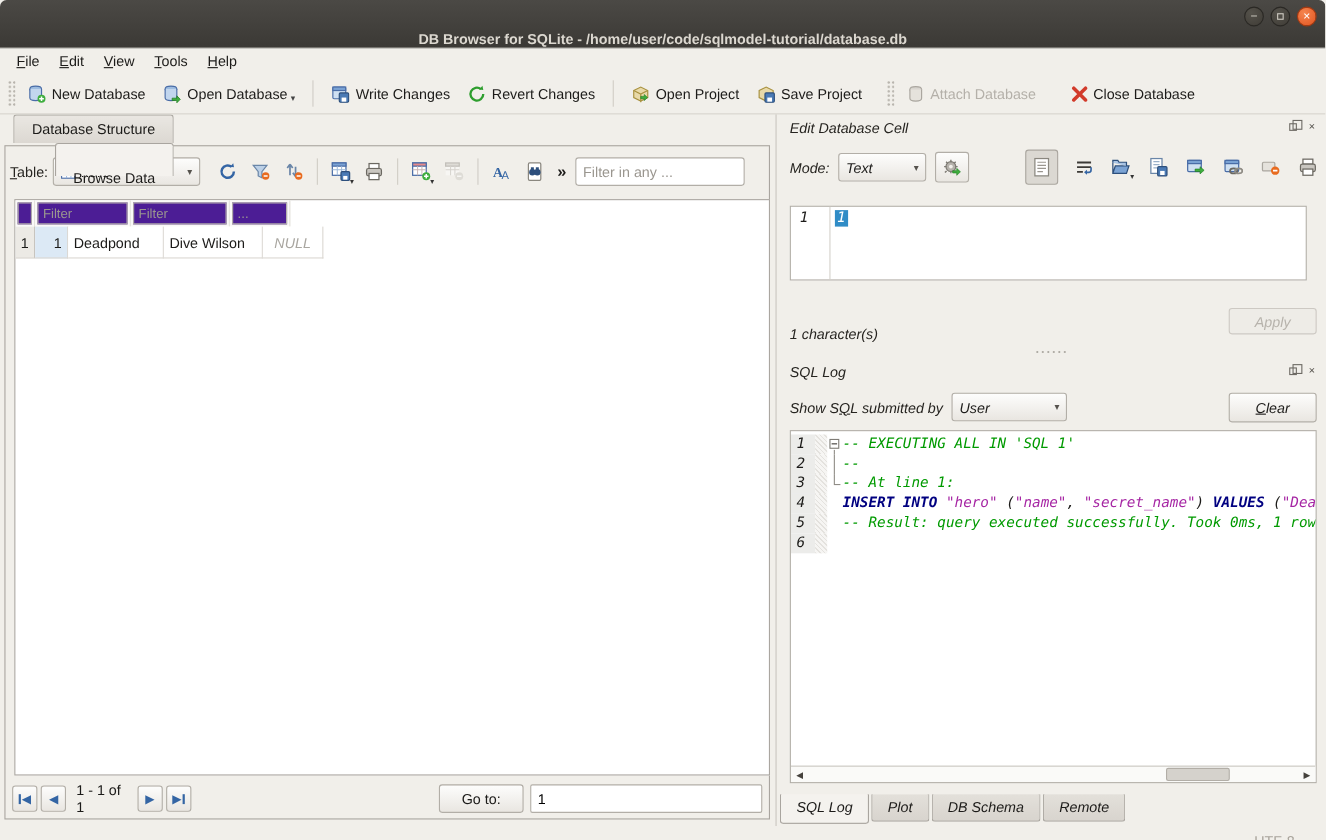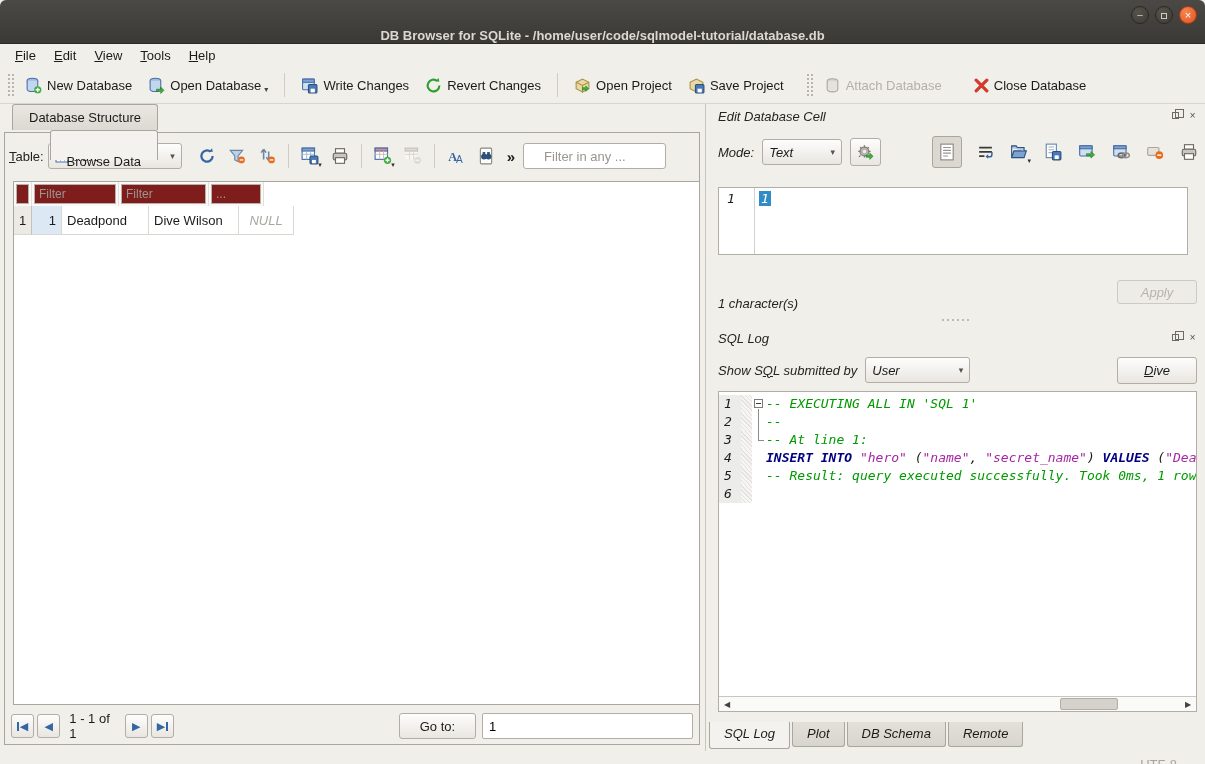--- a/index.html
+++ b/index.html
@@ -46,31 +46,31 @@
 
   
   #browse-bar { position:absolute; left:4px; right:4px; top:5px; height:36px; display:flex; align-items:center; gap:4px; }
   .combo { background:linear-gradient(#fdfdfc,#e9e6e1); border:1px solid #b2aea7; border-radius:3px;
     display:flex; align-items:center; height:26px; padding:0 6px; gap:5px; }
   .combo .arrow { font-size:9px; color:#55524d; margin-left:auto; padding-left:8px; }
   #table-combo { width:134px; }
   .icon-btn { width:26px; height:26px; display:flex; align-items:center; justify-content:center; border-radius:3px; position:relative; }
   .icon-btn .mini-dd { position:absolute; right:1px; bottom:0px; font-size:7px; color:#333; }
   .chevron { font-size:15px; font-weight:bold; padding:0 4px; }
-  #grid-filter-input { width:143px; height:26px; border:1px solid #b2aea7; border-radius:3px; padding:0 20px;
+  #grid-filter-input { width:154px; height:26px; border:1px solid #b2aea7; border-radius:3px; padding:0 6px;
     font-size:13px; color:#222; background:#fff; font-family:inherit; }
   #grid-filter-input::placeholder { color:#9a968f; }
 
   
   #grid { position:absolute; left:8px; top:48px; width:687px; height:524px; border:1px solid #aaa6a0; background:#fff; overflow:hidden; }
   .g-row { display:flex; }
   .g-h { height:22px; background:linear-gradient(#f6f4f1,#ddd9d3); border-right:1px solid #c4c0ba; border-bottom:1px solid #b8b4ae;
     display:flex; align-items:center; justify-content:center; font-size:13px; }
   .g-f { height:24px; border-right:1px solid #e2dfda; display:flex; align-items:center; padding:2px; background:#faf9f7; }
-  .g-f .fbox { width:100%; height:20px; border:1px solid #b6b2ab; background:#7f1d1d; color:#9a968f; font-size:12px;
+  .g-f .fbox { width:100%; height:20px; border:1px solid #b6b2ab; background:#4c1d95; color:#9a968f; font-size:12px;
     display:flex; align-items:center; padding:0 4px; overflow:hidden; }
   .g-c { height:29px; border-right:1px solid #dbd8d2; border-bottom:1px solid #dbd8d2; display:flex; align-items:center; padding:0 5px; background:#fff; }
   .g-c.numcell { justify-content:flex-end; }
   .g-c.rowhdr { background:#eceae5; border-right:1px solid #c4c0ba; justify-content:center; padding:0 2px; }
   .g-c.cur { background:#dce9f5; }
   .g-c.nullv { color:#a9a6a0; font-style:italic; justify-content:center; }
 
   
   #pager { position:absolute; left:6px; right:6px; bottom:3px; height:30px; display:flex; align-items:center; }
   .pg-btn { width:24px; height:24px; border:1px solid #b2aea7; border-radius:3px; background:linear-gradient(#fdfdfc,#e9e6e1);
@@ -488,21 +488,21 @@
     </div>
 
     <div class="mode-row" style="left:12px; top:251px; height:30px; gap:8px">
       <span class="label"><span>Show S</span><u>Q</u><span>L submitted by</span></span>
       <div class="combo" style="width:105px">
         <span>User</span>
         <span class="arrow">▾</span>
       </div>
     </div>
     <div class="btn" style="position:absolute; left:411px; top:253px; width:80px; height:27px">
-      <span class="ufirst" style="display:block">Dive</span>
+      <span class="ufirst" style="display:block">Clear</span>
     </div>
 
     <div id="log-area">
       <div id="log-lines">
           <div class="log-line"><div class="log-num">1</div><div class="log-hatch"></div><div class="log-fold"><span class="fold-box"></span><span class="fold-v from-box"></span></div><div class="log-code"><span class="tok-comment">-- EXECUTING ALL IN 'SQL 1'</span></div></div>
           <div class="log-line"><div class="log-num">2</div><div class="log-hatch"></div><div class="log-fold"><span class="fold-v"></span></div><div class="log-code"><span class="tok-comment">--</span></div></div>
           <div class="log-line"><div class="log-num">3</div><div class="log-hatch"></div><div class="log-fold"><span class="fold-end-v"></span><span class="fold-end-h"></span></div><div class="log-code"><span class="tok-comment">-- At line 1:</span></div></div>
           <div class="log-line"><div class="log-num">4</div><div class="log-hatch"></div><div class="log-fold"></div><div class="log-code"><span class="tok-keyword">INSERT INTO</span><span class="tok-plain"> </span><span class="tok-string">"hero"</span><span class="tok-plain"> (</span><span class="tok-string">"name"</span><span class="tok-plain">, </span><span class="tok-string">"secret_name"</span><span class="tok-plain">) </span><span class="tok-keyword">VALUES</span><span class="tok-plain"> (</span><span class="tok-string">"Deadpond</span></div></div>
           <div class="log-line"><div class="log-num">5</div><div class="log-hatch"></div><div class="log-fold"></div><div class="log-code"><span class="tok-comment">-- Result: query executed successfully. Took 0ms, 1 rows aff</span></div></div>
           <div class="log-line"><div class="log-num">6</div><div class="log-hatch"></div><div class="log-fold"></div><div class="log-code"></div></div>

